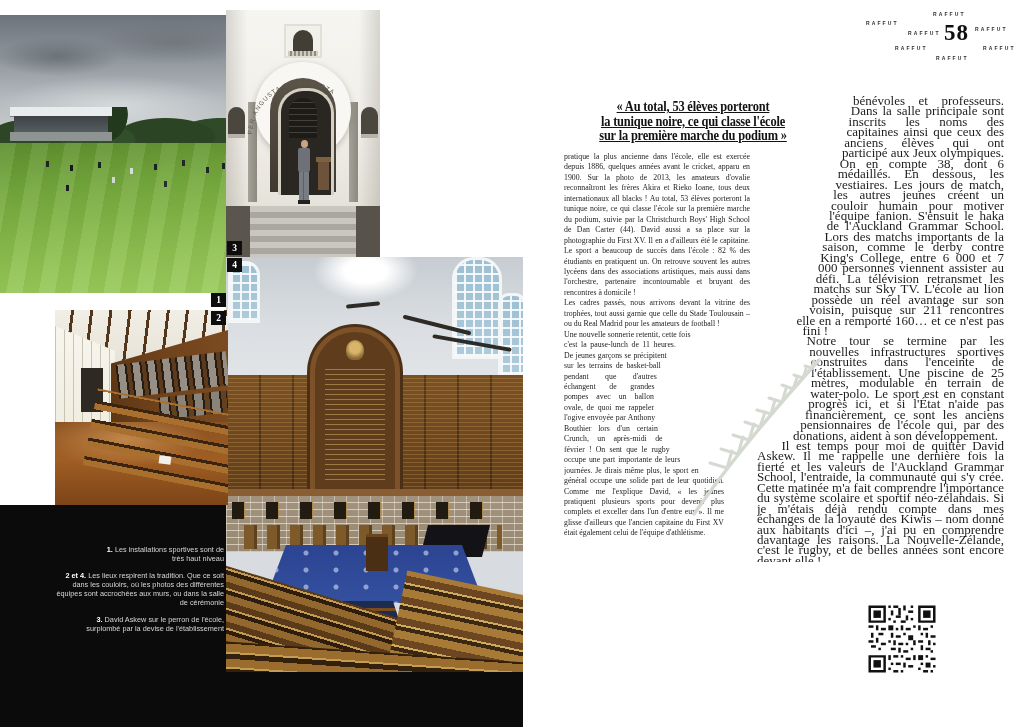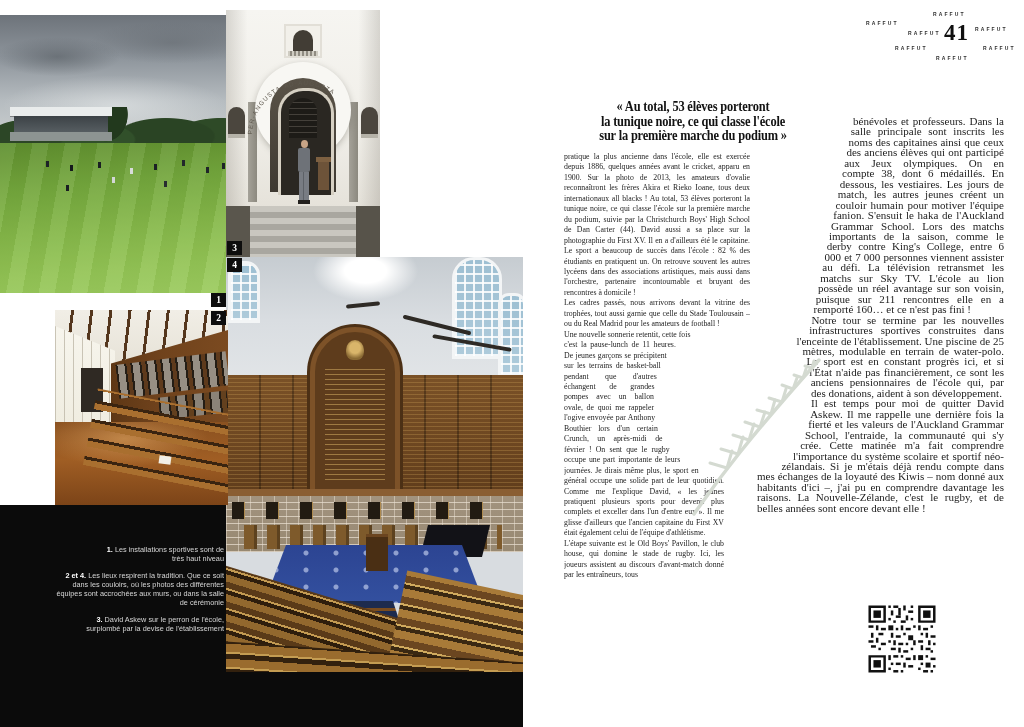--- a/index.html
+++ b/index.html
@@ -175,30 +175,30 @@
       linear-gradient(180deg,#8a5120 0%,#a05e24 45%,#7c4418 100%);}
   .cor-benches{left:34px;top:92px;width:150px;height:78px;transform:rotate(11deg);
     background:repeating-linear-gradient(0deg,#a96f2f 0 6px,#3a2410 6px 9px,transparent 9px 19px);}
   .cor-sign{left:104px;top:146px;width:12px;height:8px;background:#f2efe6;transform:rotate(8deg);}
 
   
   .masthead-word{position:absolute;font-family:"Liberation Sans",sans-serif;font-size:5px;
     font-weight:bold;letter-spacing:2.1px;color:#2e2e2e;}
   .page-number{left:944px;top:20px;font:bold 23px "Liberation Serif",serif;color:#0f0f0f;letter-spacing:1px;}
 
-  .headline{left:563px;top:100px;width:260px;text-align:center;color:#121212;}
+  .headline{left:563px;top:100px;width:260px;text-align:center;color:#121212;text-decoration:underline;}
   .headline div{white-space:nowrap;font:bold 13.8px "Liberation Serif",serif;line-height:14.6px;
     transform:scaleX(.9);transform-origin:50% 50%;letter-spacing:-.2px;}
 
   .col{position:absolute;text-align:justify;color:#1c1c1c;hyphens:auto;}
   .col p{margin:0;}
   .col1{left:564px;top:152px;width:187px;height:516px;overflow:hidden;
         font-size:7.8px;line-height:10.45px;}
-  .col2{left:757px;top:116px;width:247px;height:466px;overflow:hidden;
-        font-size:11px;line-height:10.45px;}
+  .col2{left:757px;top:96px;width:247px;height:466px;overflow:hidden;
+        font-size:13px;line-height:10.45px;}
   .f-strut{float:right;width:1px;height:185px;}
   .f-circle{float:right;clear:right;width:184px;height:148px;
     shape-outside:circle(69px at 156px 64px);}
   .f-taper{float:right;clear:right;width:27px;height:190px;}
   .f-slope{float:left;width:96px;height:210px;
     shape-outside:polygon(0 0,96px 0,52px 210px,0 210px);}
   .f-bulge{float:left;clear:left;width:54px;height:150px;
     shape-outside:ellipse(52px 72px at 2px 70px);}
 
   .signature{left:790px;top:577px;width:150px;text-align:right;
@@ -315,36 +315,35 @@
   <div class="abs badge" style="left:227px;top:241px;">3</div>
   <div class="abs badge" style="left:227px;top:258px;">4</div>
 
   <span class="masthead-word" style="left:933px;top:11px;">RAFFUT</span>
   <span class="masthead-word" style="left:866px;top:20px;">RAFFUT</span>
   <span class="masthead-word" style="left:908px;top:30px;">RAFFUT</span>
   <span class="masthead-word" style="left:975px;top:26px;">RAFFUT</span>
   <span class="masthead-word" style="left:895px;top:45px;">RAFFUT</span>
   <span class="masthead-word" style="left:983px;top:45px;">RAFFUT</span>
   <span class="masthead-word" style="left:936px;top:55px;">RAFFUT</span>
-  <div class="abs page-number">41</div>
+  <div class="abs page-number">58</div>
 
   <div class="abs headline">
     <div>« Au total, 53 élèves porteront</div>
     <div>la tunique noire, ce qui classe l'école</div>
     <div>sur la première marche du podium »</div>
   </div>
 
   <div class="col col1">
     <div class="f-strut"></div>
     <div class="f-circle"></div>
     <div class="f-taper"></div>
     <p>pratique la plus ancienne dans l'école, elle est exercée depuis 1886, quelques années avant le cricket, apparu en 1900. Sur la photo de 2013, les amateurs d'ovalie reconnaîtront les frères Akira et Rieko Ioane, tous deux internationaux all blacks ! Au total, 53 élèves porteront la tunique noire, ce qui classe l'école sur la première marche du podium, suivie par la Christchurch Boys' High School de Dan Carter (44). David aussi a sa place sur la photographie du First XV. Il en a d'ailleurs été le capitaine. Le sport a beaucoup de succès dans l'école : 82 % des étudiants en pratiquent un. On retrouve souvent les autres lycéens dans des associations artistiques, mais aussi dans l'orchestre, partenaire incontournable et bruyant des rencontres à domicile !</p>
     <p>Les cadres passés, nous arrivons devant la vitrine des trophées, tout aussi garnie que celle du Stade Toulousain – ou du Real Madrid pour les amateurs de football !</p>
     <p>Une nouvelle sonnerie retentit, cette fois c'est la pause-lunch de 11 heures. De jeunes garçons se précipitent sur les terrains de basket-ball pendant que d'autres échangent de grandes pompes avec un ballon ovale, de quoi me rappeler l'ogive envoyée par Anthony Bouthier lors d'un certain Crunch, un après-midi de février ! On sent que le rugby occupe une part importante de leurs journées. Je dirais même plus, le sport en général occupe une solide part de leur quotidien. Comme me l'explique David, « les jeunes pratiquent plusieurs sports pour devenir plus complets et exceller dans l'un d'entre eux ». Il me glisse d'ailleurs que l'ancien capitaine du First XV était également celui de l'équipe d'athlétisme.</p>
-    <p>L'étape suivante est le Old Boys' Pavillon, le club house, qui domine le stade de rugby. Ici, les joueurs assistent au discours d'avant-match donné par les entraîneurs, tous</p>
   </div>
 
   <div class="col col2">
     <div class="f-slope"></div>
     <div class="f-bulge"></div>
     <p>bénévoles et professeurs. Dans la salle principale sont inscrits les noms des capitaines ainsi que ceux des anciens élèves qui ont participé aux Jeux olympiques. On en compte 38, dont 6 médaillés. En dessous, les vestiaires. Les jours de match, les autres jeunes créent un couloir humain pour motiver l'équipe fanion. S'ensuit le haka de l'Auckland Grammar School. Lors des matchs importants de la saison, comme le derby contre King's College, entre 6 000 et 7 000 personnes viennent assister au défi. La télévision retransmet les matchs sur Sky TV. L'école au lion possède un réel avantage sur son voisin, puisque sur 211 rencontres elle en a remporté 160… et ce n'est pas fini !</p>
     <p>Notre tour se termine par les nouvelles infrastructures sportives construites dans l'enceinte de l'établissement. Une piscine de 25 mètres, modulable en terrain de water-polo. Le sport est en constant progrès ici, et si l'État n'aide pas financièrement, ce sont les anciens pensionnaires de l'école qui, par des donations, aident à son développement.</p>
     <p>Il est temps pour moi de quitter David Askew. Il me rappelle une dernière fois la fierté et les valeurs de l'Auckland Grammar School, l'entraide, la communauté qui s'y crée. Cette matinée m'a fait comprendre l'importance du système scolaire et sportif néo-zélandais. Si je m'étais déjà rendu compte dans mes échanges de la loyauté des Kiwis – nom donné aux habitants d'ici –, j'ai pu en comprendre davantage les raisons. La Nouvelle-Zélande, c'est le rugby, et de belles années sont encore devant elle !</p>
   </div>
 

